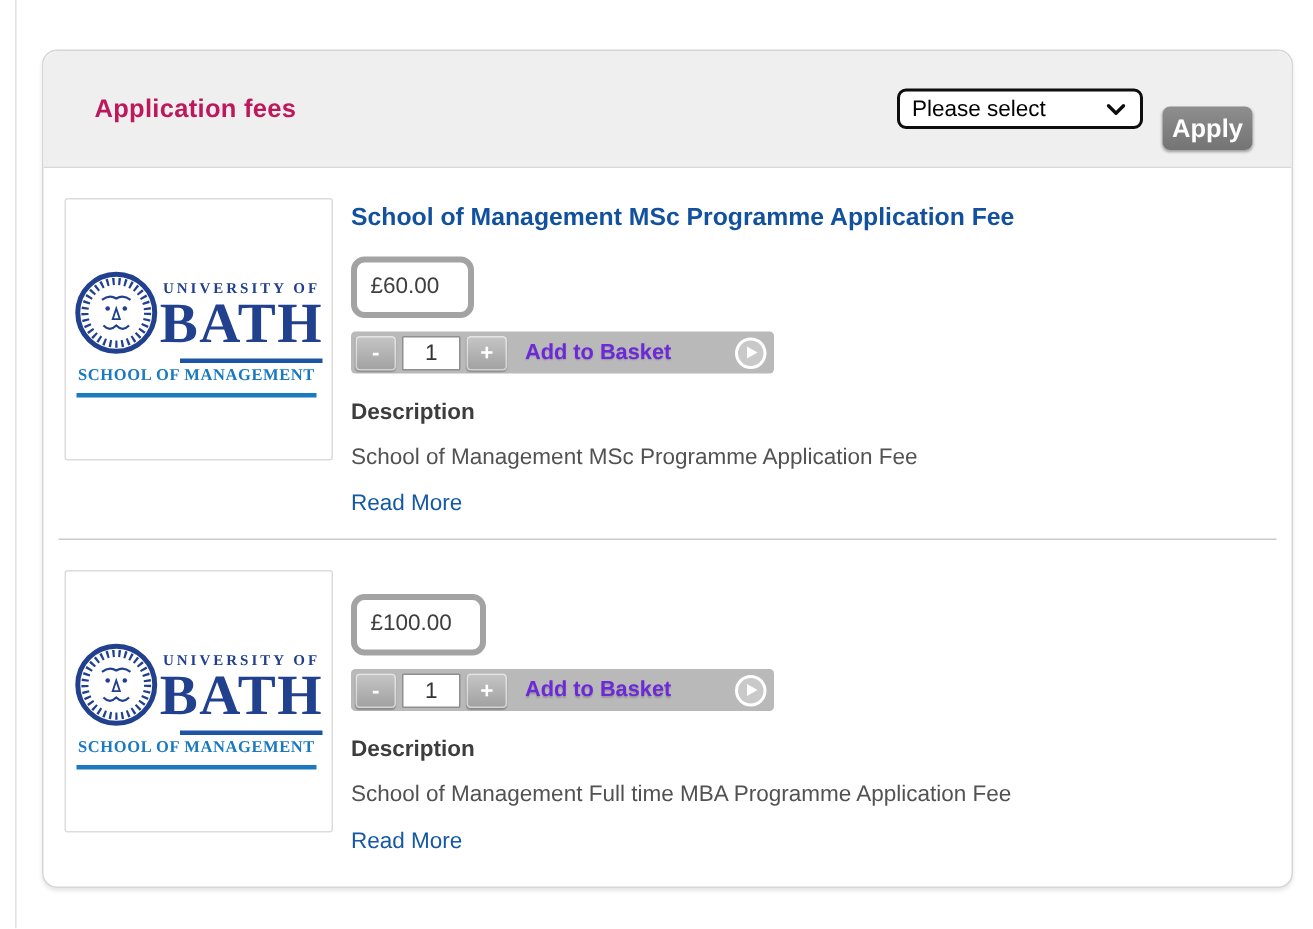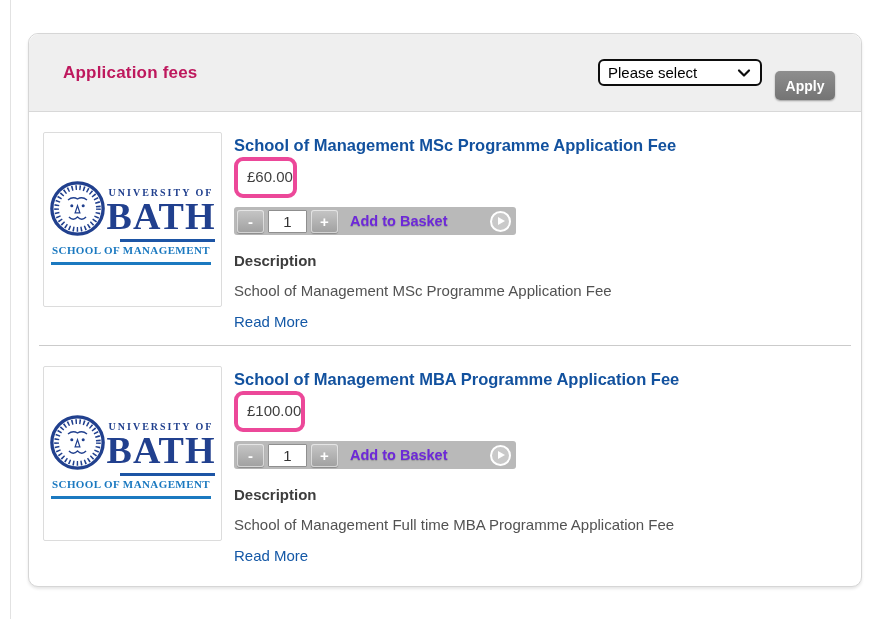--- a/index.html
+++ b/index.html
@@ -39,21 +39,21 @@
     background: #fff; border: 2px solid #0d0d0d; border-radius: 6px;
     display: flex; align-items: center; justify-content: space-between;
     padding: 0 9px 0 8px;
     font-size: 15px; color: #000; cursor: pointer;
   }
   .select-box svg { display: block; }
   .apply-btn {
     width: 60px; height: 29px;
     border: none; border-radius: 5px;
     background: linear-gradient(#8e8e8e, #747474);
-    color: #fff; font-weight: 700; font-size: 14px;
+    color: #fff; font-weight: 700; font-size: 17px;
     font-family: inherit;
     box-shadow: 0 1px 2px rgba(0,0,0,0.35);
     cursor: pointer;
     margin-top: 26px;
   }
   
   .card-body { padding-bottom: 21px; }
   .product { display: flex; padding: 20px 14px 0 14px; }
   .product-image {
     width: 179px; height: 175px; flex: none;
@@ -86,23 +86,23 @@
     position: absolute; left: 7px; top: 129px; width: 160px; height: 3px; background: #1b79c0;
   }
   
   .product-info { flex: 1; min-width: 0; }
   .product-title {
     color: #12519e; font-size: 16.5px; font-weight: 700;
     margin-top: 4px; cursor: pointer;
   }
   .price-annotation {
     display: inline-block;
-    border: 4px solid #ec4899; border-radius: 9px;
-    padding: 7px 0 8px 9px;
-    margin-top: 2px;
+    border: 4px solid #a3a3a3; border-radius: 9px;
+    padding: 7px 19px 8px 9px;
+    margin-top: 16px;
   }
   .price { font-size: 15px; color: #3f3f3f; }
   .basket-bar {
     margin-top: 9px;
     width: 282px; height: 28px;
     background: #b9b9b9; border-radius: 3px;
     display: flex; align-items: center;
     padding: 0 5px 0 3px; gap: 4px;
     cursor: pointer;
   }
@@ -223,21 +223,20 @@
             <path d="M20 21 q5 -4 10 -1 q5 -3 10 1" stroke-width="1.5"></path>
           </g>
         </svg>
         <div class="logo-uni">UNIVERSITY OF</div>
         <div class="logo-bath">BATH</div>
         <div class="logo-bath-rule"></div>
         <div class="logo-som">SCHOOL OF MANAGEMENT</div>
         <div class="logo-som-rule"></div>
       </div>
       <div class="product-info">
-        <h2 class="product-title">School of Management MBA Programme Application Fee</h2>
         <div class="price-annotation">
           <span class="price">£100.00</span>
         </div>
         <div class="basket-bar">
           <button class="qty-btn">-</button>
           <input class="qty-input" value="1" style="">
           <button class="qty-btn">+</button>
           <span class="basket-label">Add to Basket</span>
           <span class="arrow-circle">
               <span class="arrow-tri"></span>

